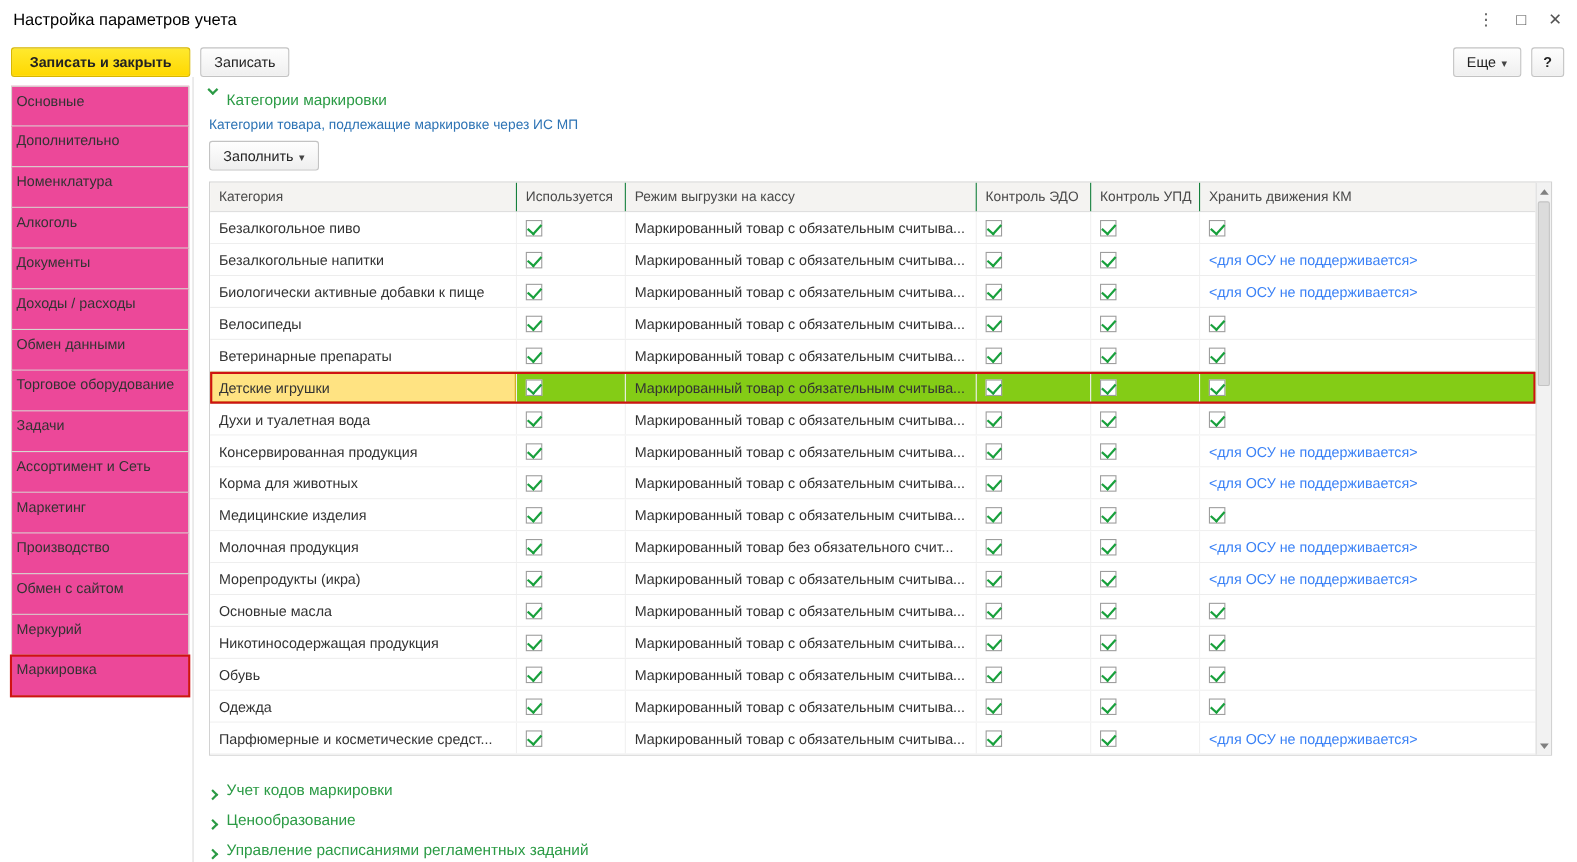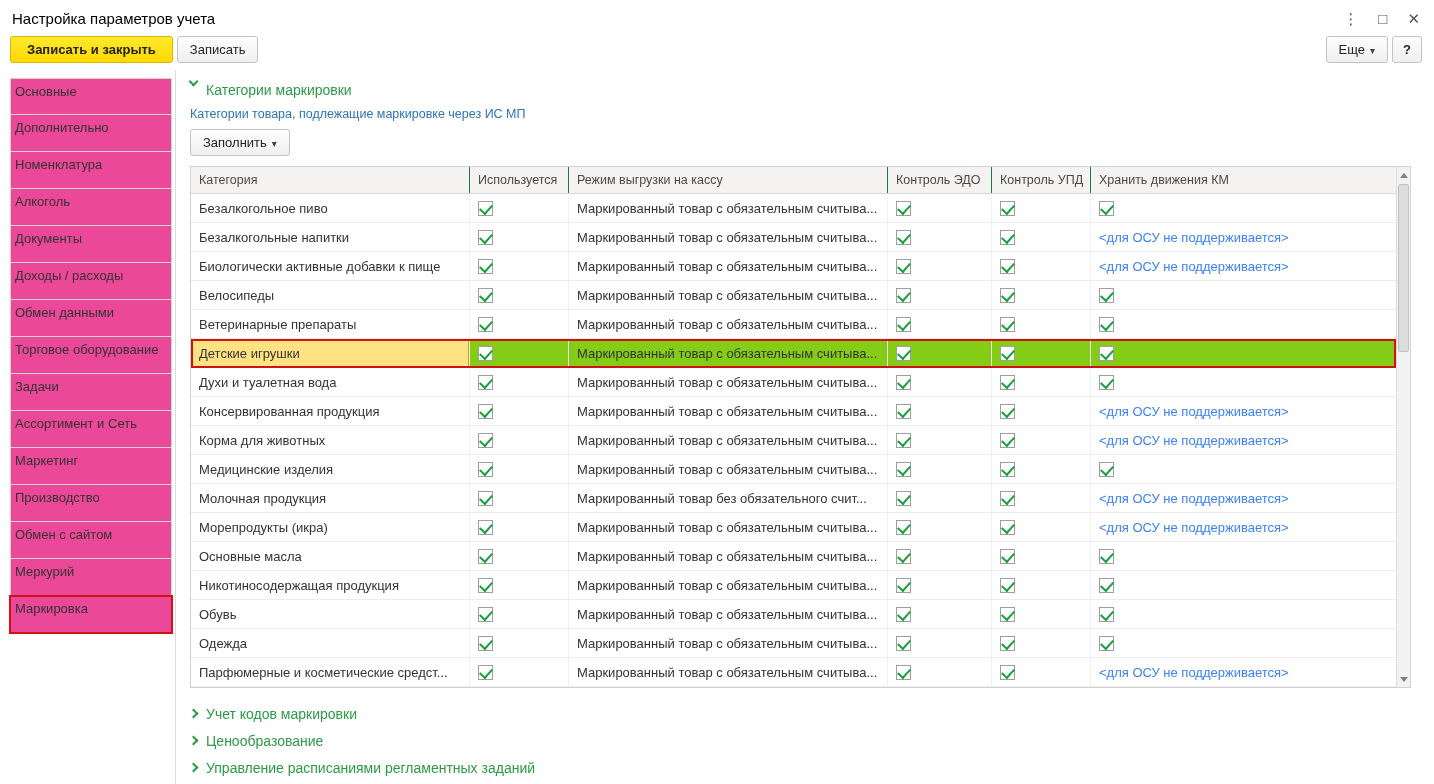--- a/index.html
+++ b/index.html
@@ -6,21 +6,21 @@
   html,body{width:1434px;height:784px;overflow:hidden;background:#fff;
     font-family:"Liberation Sans",sans-serif;color:#333}
 
   
   .titlebar{height:36px;display:flex;align-items:center;padding:0 14px 0 12px}
   .title{font-size:15px;color:#000}
   .win-controls{margin-left:auto;display:flex;align-items:center;gap:20px;color:#555}
   .win-btn{font-size:15px;line-height:1;cursor:default}
 
   
-  .toolbar{height:34px;display:flex;align-items:flex-start;gap:4px;padding:0 12px 0 10px}
+  .toolbar{height:34px;display:flex;align-items:flex-end;gap:9px;padding:0 12px 0 10px}
   .btn{font-size:13px;padding:5px 12px;border:1px solid #c3c3c3;border-radius:3px;
     background:linear-gradient(#fefefe,#efefef);color:#222;white-space:nowrap}
   .btn-primary{background:linear-gradient(#ffe92e,#ffd800);border-color:#d8b700;
     font-weight:700;padding:5px 16px}
   .caret{font-size:10px;margin-left:5px;color:#444}
   .spacer{flex:1}
   .btn-help{width:30px;text-align:center;font-weight:700;padding:5px 0}
 
   
   .layout{display:flex;height:714px}
@@ -70,21 +70,21 @@
   .sb-arrow.down{bottom:1px}
   .tri-up{width:0;height:0;border-left:4px solid transparent;border-right:4px solid transparent;
     border-bottom:5px solid #808080}
   .tri-down{width:0;height:0;border-left:4px solid transparent;border-right:4px solid transparent;
     border-top:5px solid #808080}
   .sb-thumb{position:absolute;left:1px;width:11px;top:17px;height:168px;background:#dcdcdc;
     border:1px solid #c4c4c4;border-radius:2px}
 
   
   .collapsed{margin-top:12px}
-  .sec-line{display:flex;align-items:center;gap:9px;height:27px;color:#2b9b45;font-size:14px}
+  .sec-line{display:flex;align-items:flex-end;gap:9px;height:27px;color:#2b9b45;font-size:14px}
 </style>
 </head>
 <body>
 
 <div class="titlebar">
   <span class="title">Настройка параметров учета</span>
   <span class="win-controls">
     <span class="win-btn">⋮</span>
     <span class="win-btn">□</span>
     <span class="win-btn">✕</span>

